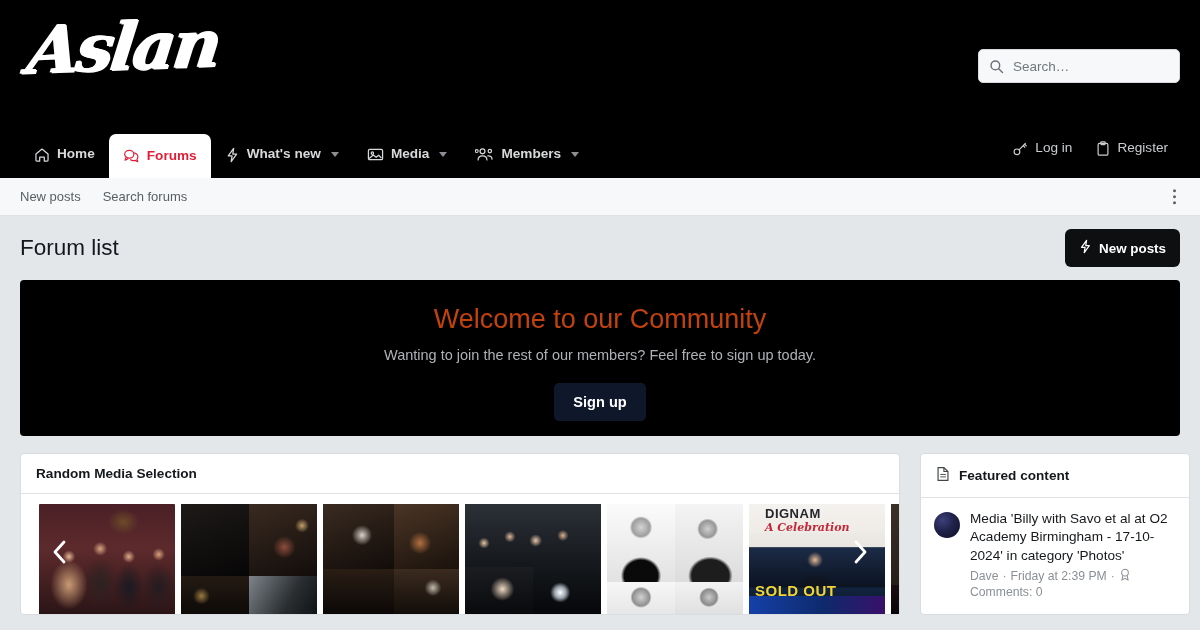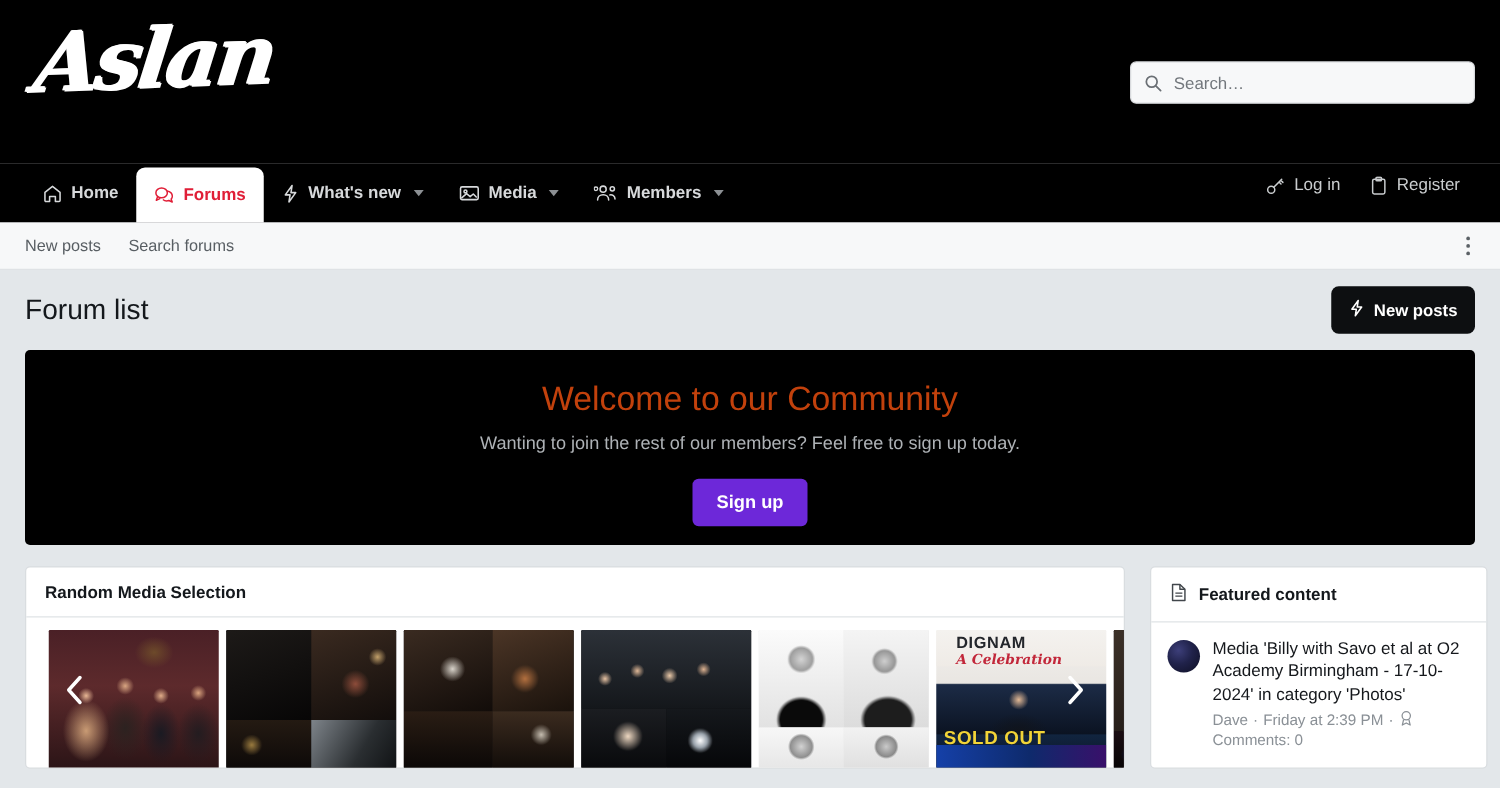--- a/index.html
+++ b/index.html
@@ -44,21 +44,21 @@
     color: #e5e5e5;
     position: absolute;
     left: 92px; top: 88px;
     letter-spacing: 0.2px;
     margin-top: 39px;
   }
 
   .search-box {
     position: absolute;
     right: 20px; top: 49px;
-    width: 276px; height: 34px;
+    width: 202px; height: 34px;
     background: #f7f8f9;
     border: 1px solid #d8dadd;
     border-radius: 5px;
     display: flex;
     align-items: center;
     padding: 0 10px;
     gap: 9px;
   }
   .search-box svg { flex: 0 0 auto; display:block; }
   .search-input {
@@ -181,21 +181,21 @@
     font-weight: 400;
     line-height: 1.25;
   }
   .welcome p {
     color: #aeb2b6;
     font-size: 14.5px;
     margin-top: 10px;
   }
   .signup-btn {
     margin-top: 20px;
-    background: #6d28d9;
+    background: #0f172a;
     color: #fff;
     border: 0;
     border-radius: 5px;
     font-size: 14.6px;
     font-weight: 700;
     padding: 11px 19px;
     cursor: pointer;
     font-family: "Liberation Sans", sans-serif;
   }
 

